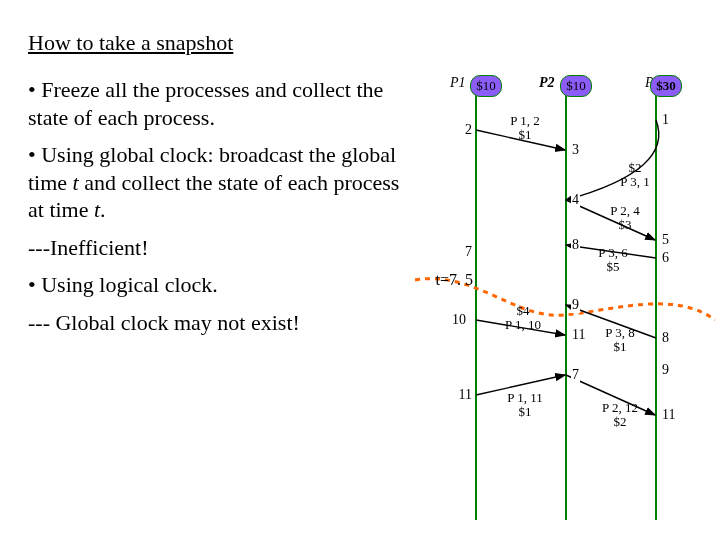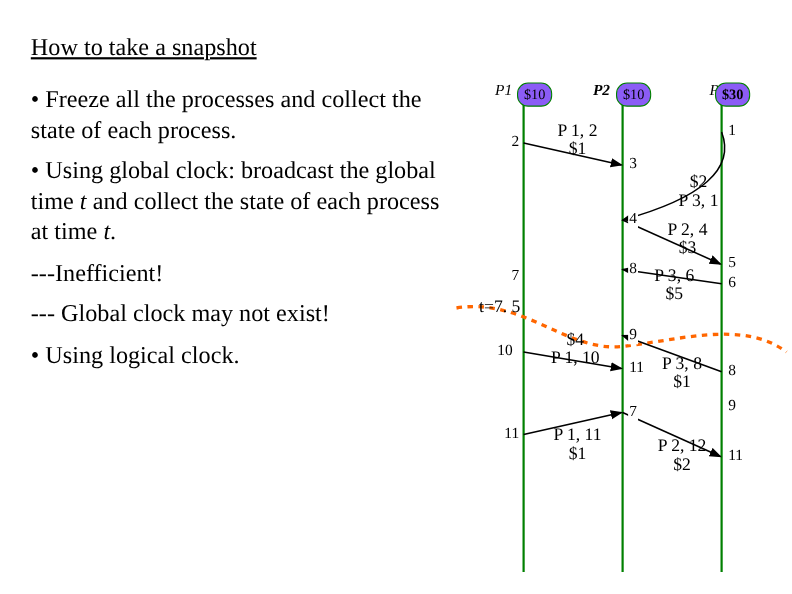--- a/index.html
+++ b/index.html
@@ -103,21 +103,21 @@
   }
   .tlabel {
     position: absolute;
     font-size: 16px;
     transform: translate(-100%, -50%);
     white-space: nowrap;
   }
 
   .msg {
     position: absolute;
-    font-size: 16px;
+    font-size: 13px;
     white-space: nowrap;
     text-align: center;
     line-height: 1.05;
     transform: translate(-50%, -50%);
   }
   svg.arrows {
     position: absolute;
     left: 0;
     top: 0;
     width: 300px;
@@ -130,22 +130,22 @@
 
 <div class="page">
 
   <div class="left">
     <div class="h-title">How to take a snapshot</div>
     <div class="para">• Freeze all the processes and collect the state of each process.</div>
     <div class="para">
       <span>• Using global clock: broadcast the global time </span><i>t</i><span> and collect the state of each process at time </span><i>t</i><span>.</span>
     </div>
     <div class="para">---Inefficient!</div>
+    <div class="para">• Using logical clock.</div>
     <div class="para">--- Global clock may not exist!</div>
-    <div class="para">• Using logical clock.</div>
   </div>
 
   <div class="diag">
 
     <div class="vline p1"></div>
     <div class="vline p2"></div>
     <div class="vline p3"></div>
 
     <div class="plabel l1">P1</div>
     <div class="plabel l2">P2</div>

